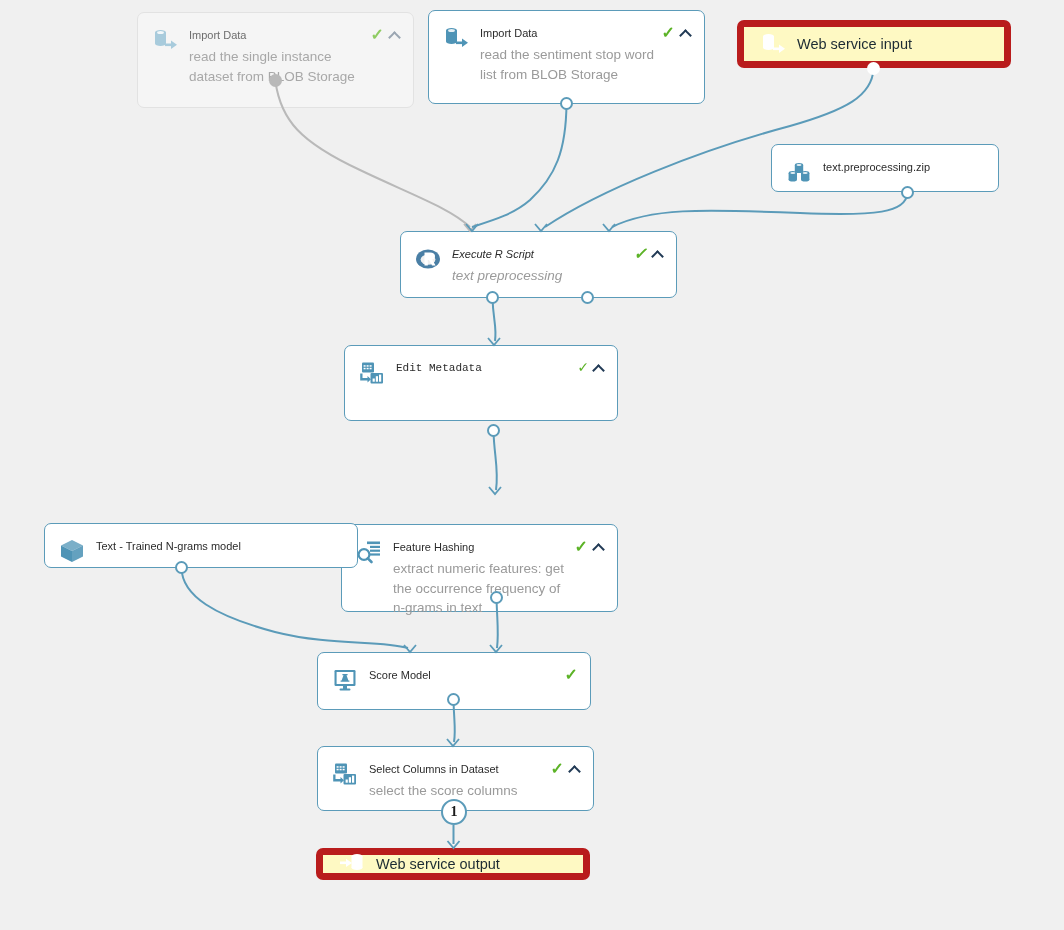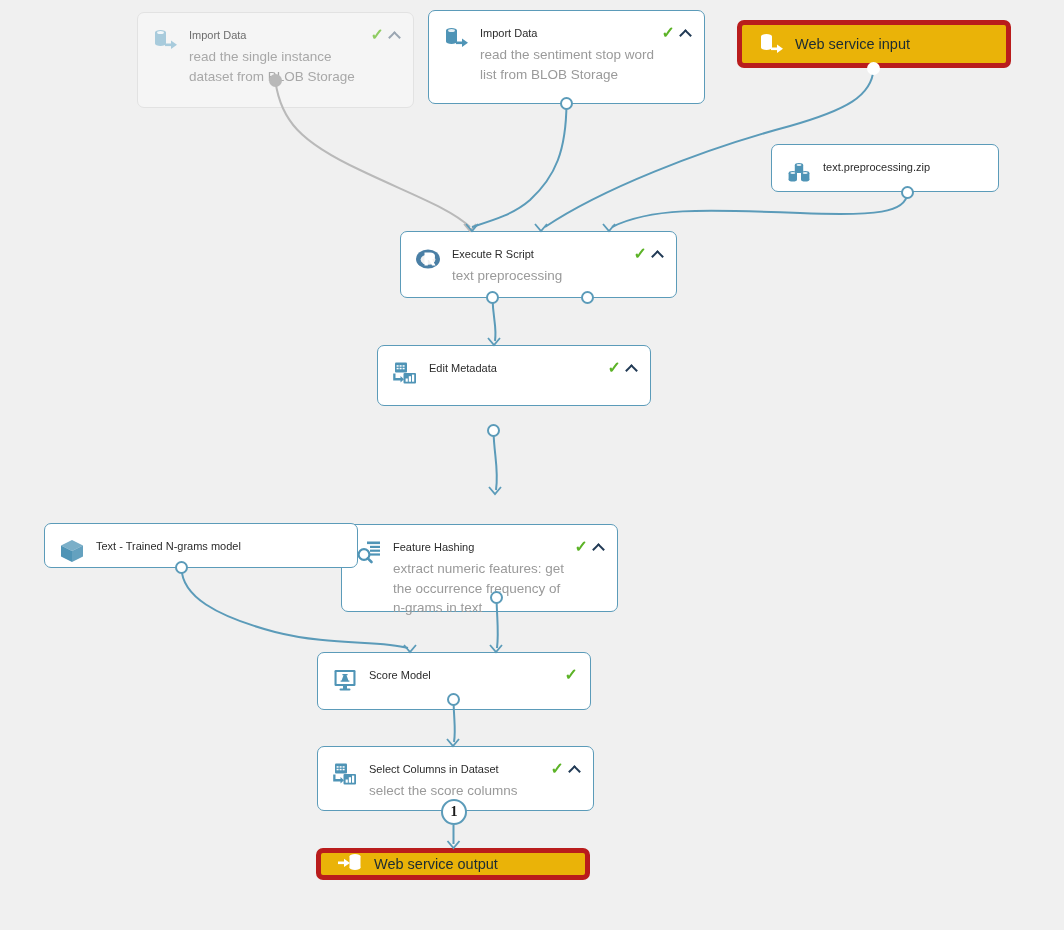--- a/index.html
+++ b/index.html
@@ -32,22 +32,22 @@
     border: 1px solid #5b9bb9;
     display: flex;
     align-items: flex-start;
     padding: 13px 12px 13px 14px;
   }
   .node.disabled {
     background: #f5f5f5;
     border: 1px solid #e2e2e2;
   }
   .node.endpoint {
-    background: #eab308;
-    border: 5px solid #b91c1c;
+    background: #fef9c3;
+    border: 7px solid #b91c1c;
     align-items: center;
     padding: 0 12px 0 16px;
   }
   .node-icon {
     flex: 0 0 auto;
     width: 26px;
     height: 26px;
     margin-right: 11px;
     margin-top: 1px;
     display: flex;
@@ -238,38 +238,38 @@
           <ellipse cx="19.2" cy="14" rx="4.2" ry="2" fill="#4f94b6"></ellipse>
           <rect x="15" y="14" width="8.4" height="6.5" fill="#4f94b6"></rect>
           <ellipse cx="19.2" cy="20.5" rx="4.2" ry="2" fill="#4f94b6"></ellipse>
           <ellipse cx="19.2" cy="14" rx="2.5" ry="1.1" fill="#ffffff" opacity="0.85"></ellipse>
         </svg>
       </div>
       <div class="node-body">
         <div class="node-title">text.preprocessing.zip</div>
       </div>
     </div>
-    <div class="node" style="left: 400px; top: 231px; width: 277px; height: 67px;">
+    <div class="node" style="left: 400px; top: 231px; width: 277px; height: 67px; font-style: italic;">
       <div class="node-icon">
         <svg width="26" height="26" viewBox="0 0 26 26">
           <ellipse cx="13" cy="13" rx="12" ry="9.5" fill="#4a7fa5"></ellipse>
           <ellipse cx="13" cy="13.6" rx="7.4" ry="5.2" fill="#f0f0f0"></ellipse>
           <path d="M9.5 6.5 h5.6 c3.2 0 4.9 1.5 4.9 3.7 c0 1.9 -1.2 3.0 -2.8 3.4 l3.4 5.9 h-3.6 l-3.0 -5.4 h-1.2 v5.4 h-3.3 z" fill="#ffffff"></path>
         </svg>
       </div>
       <div class="node-body">
         <div class="node-title">Execute R Script</div>
         <div class="node-sub">text preprocessing</div>
       </div>
       <div class="node-status">
         <span class="check">✓</span>
         <span class="chev"></span>
       </div>
     </div>
-    <div class="node" style="left: 377px; top: 345px; width: 274px; height: 61px;">
+    <div class="node" style="left: 344px; top: 345px; width: 274px; height: 76px; font-family: Liberation Mono, monospace;">
       <div class="node-icon">
         <svg width="26" height="26" viewBox="0 0 26 26">
           <rect x="3" y="2.5" width="12" height="10" rx="1" fill="#4f94b6"></rect>
           <g fill="#ffffff">
             <rect x="4.6" y="5.2" width="2" height="1.5"></rect>
             <rect x="7.6" y="5.2" width="2" height="1.5"></rect>
             <rect x="10.6" y="5.2" width="2" height="1.5"></rect>
             <rect x="4.6" y="7.8" width="2" height="1.5"></rect>
             <rect x="7.6" y="7.8" width="2" height="1.5"></rect>
             <rect x="10.6" y="7.8" width="2" height="1.5"></rect>

